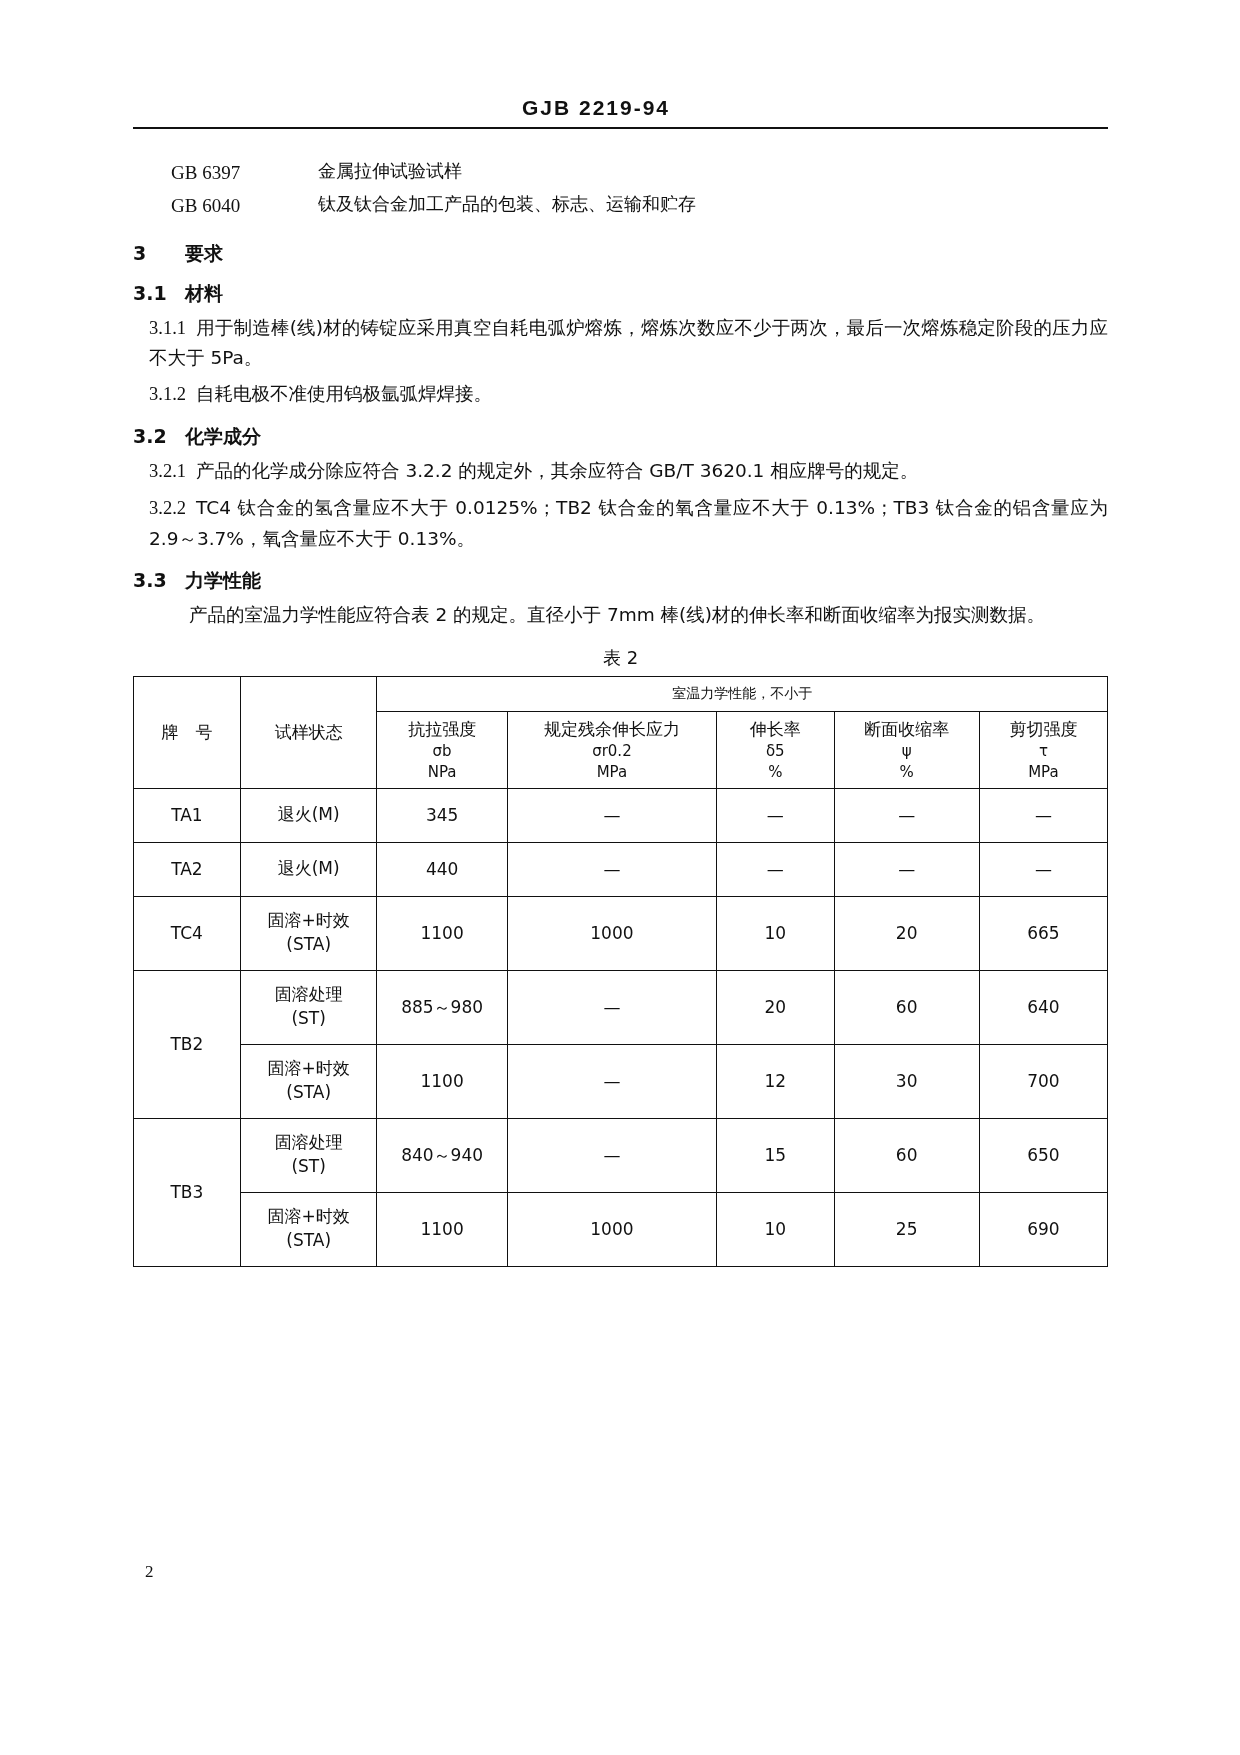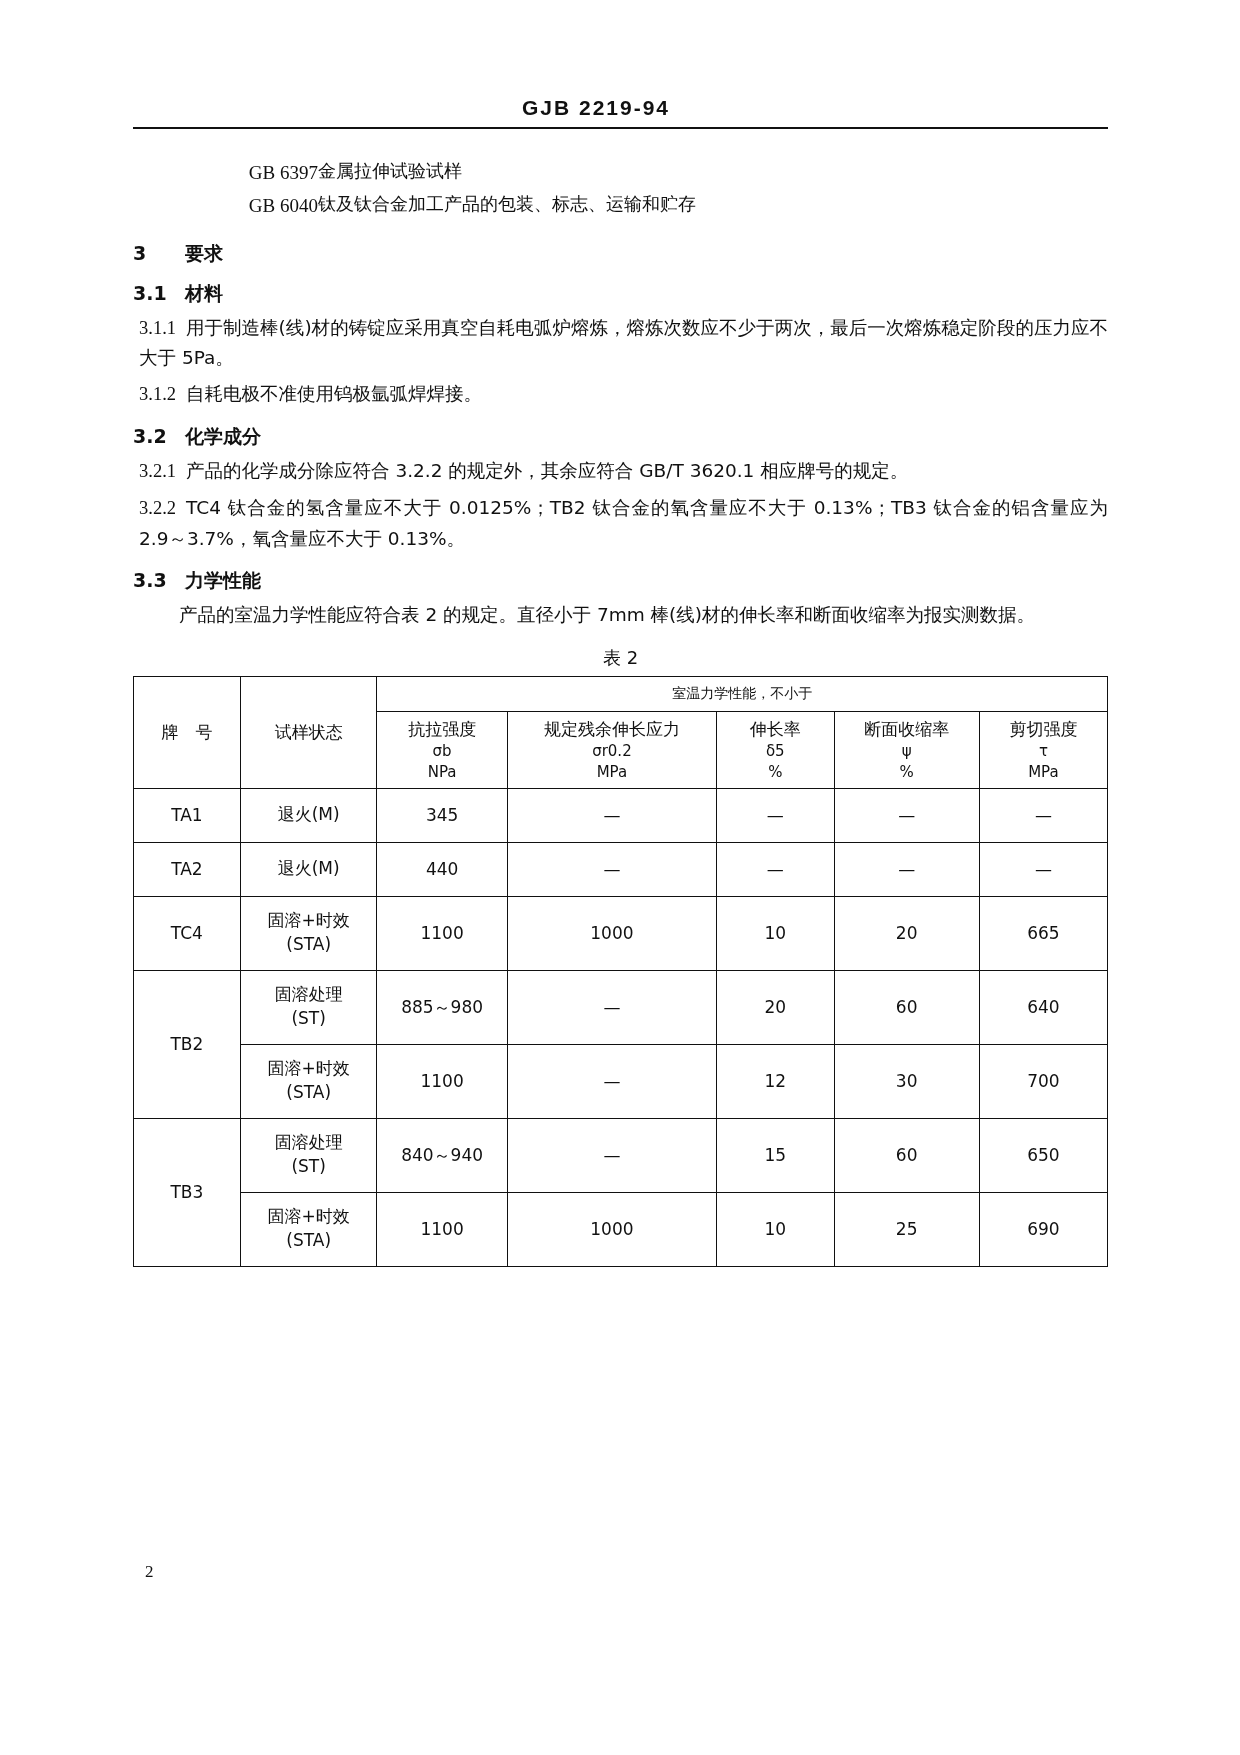--- a/index.html
+++ b/index.html
@@ -41,21 +41,20 @@
   }
   .content {
     position: absolute;
     top: 148px;
     left: 133px;
     width: 975px;
   }
   .ref-list {
     margin-top: 8px;
     font-size: 19px;
-    text-align: right;
   }
   .ref-row {
     display: flex;
     line-height: 1.75;
   }
   .ref-code {
     width: 185px;
     padding-left: 38px;
     box-sizing: border-box;
     font-family: "Liberation Serif", serif;
@@ -80,21 +79,21 @@
     font-weight: bold;
     margin: 14px 0 4px 0;
   }
   h3.subsec .num {
     display: inline-block;
     min-width: 52px;
   }
   p.para {
     font-size: 18.5px;
     line-height: 1.62;
-    margin: 6px 0 6px 6px;
+    margin: 6px 0 6px 16px;
     text-align: justify;
     font-family: "DejaVu Sans", sans-serif;
   }
   p.para .num {
     font-family: "Liberation Serif", serif;
     margin-right: 10px;
   }
   p.indent {
     text-indent: 40px;
   }

